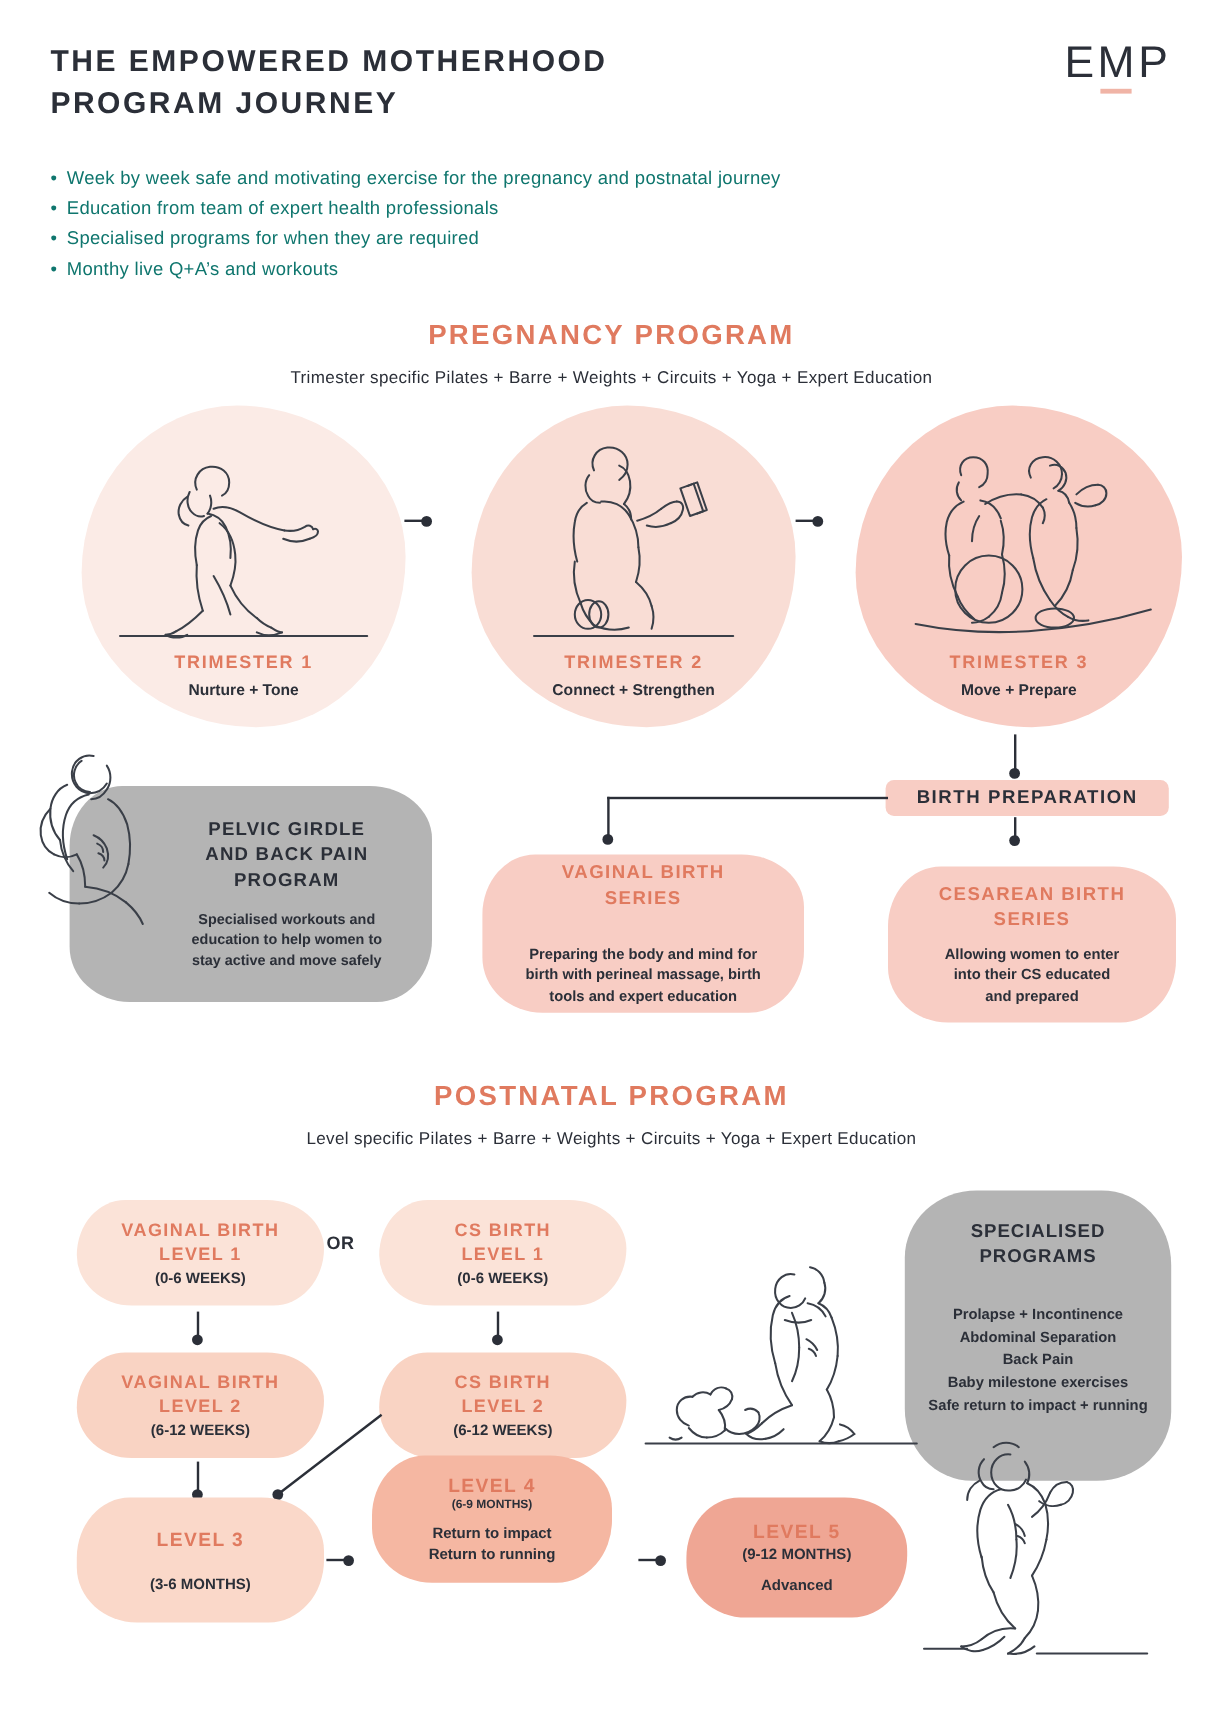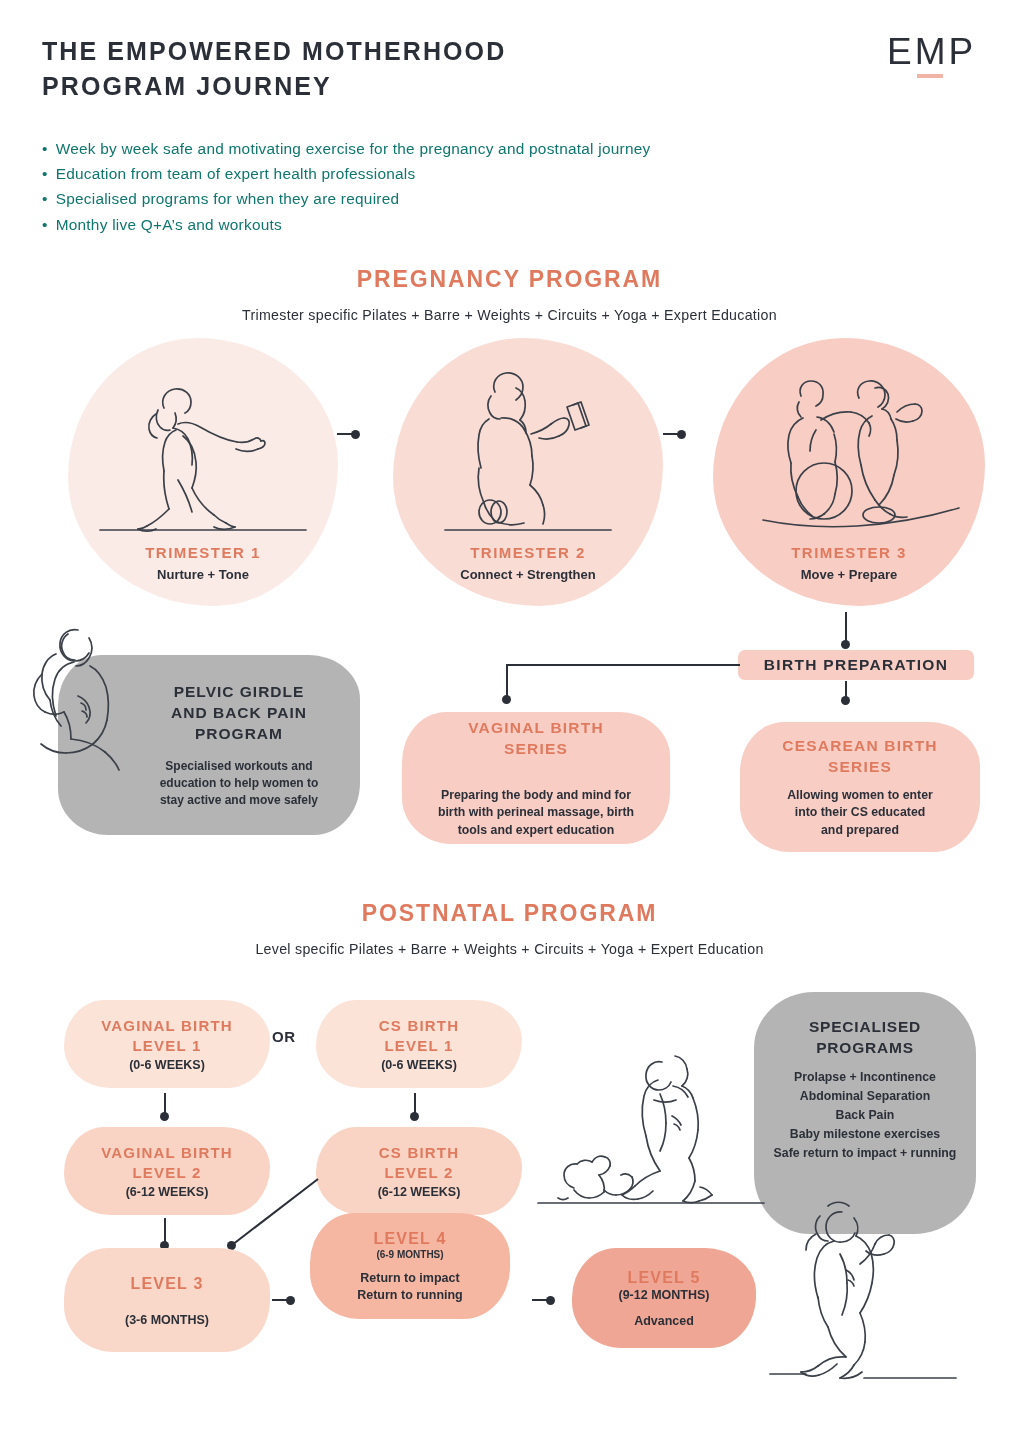--- a/index.html
+++ b/index.html
@@ -424,21 +424,21 @@
     </div>
   </div>
 
   <div class="rbox" style="left:754px;top:992px;width:222px;height:242px">
     <div class="bg" style="background:#b4b4b4;border-radius:60px 58px 62px 56px / 56px 62px 58px 60px"></div>
     <div class="content" style="justify-content:flex-start;padding-top:24px">
       <div style="color:#2b2f38;font-size:15.5px;font-weight:700;line-height:21px;letter-spacing:.8px">
         <div>SPECIALISED</div>
         <div>PROGRAMS</div>
       </div>
-      <div class="bd" style="font-size:12.3px;line-height:19px;margin-top:10px">
+      <div class="bd" style="font-size:12.3px;line-height:19px;margin-top:28px">
         <div>Prolapse + Incontinence</div>
         <div>Abdominal Separation</div>
         <div>Back Pain</div>
         <div>Baby milestone exercises</div>
         <div>Safe return to impact + running</div>
       </div>
     </div>
   </div>
 
   <div class="fig" style="left:536px;top:1038px;width:230px;height:180px">

